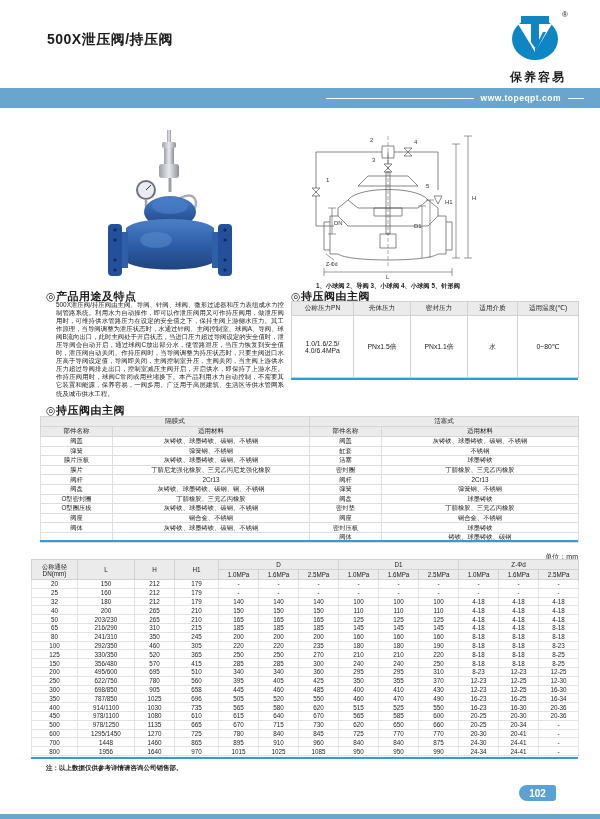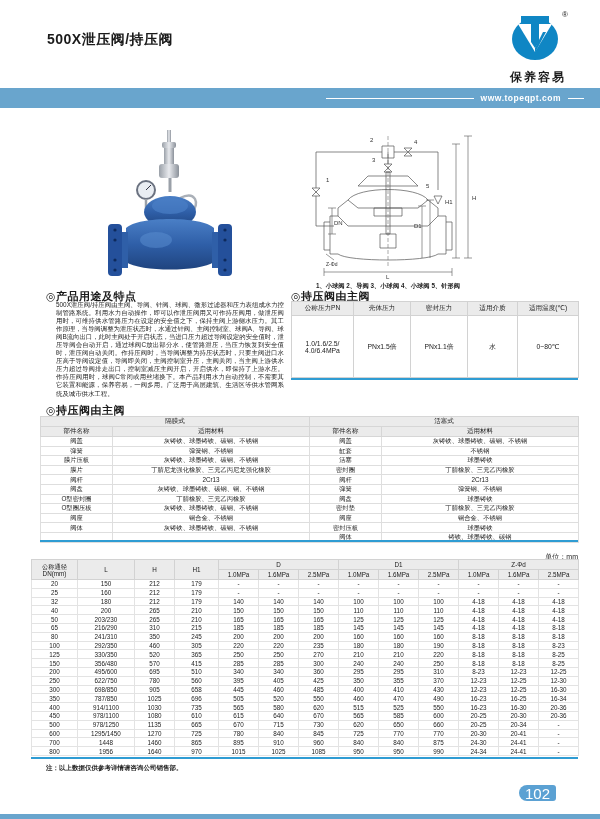--- a/index.html
+++ b/index.html
@@ -59,21 +59,21 @@
 
   
   .dim-table { left:31px; top:559px; width:547px; }
   .dim-table th { background:#ebebeb; font-weight:normal; font-size:6.3px; height:10px; border:1px solid #d2d2d2; line-height:7px; }
   .dim-table td { font-size:6.3px; height:8.8px; line-height:7px; text-align:center; border:1px solid #e3e3e3; color:#222; }
   .rule-dims { left:31px; top:757px; width:547px; }
   .note { left:46px; top:764px; font-size:6.5px; font-weight:bold; color:#222; }
 
   
   .page-badge { right:44px; top:785px; width:37px; height:16px; background:#5ba1d3; color:#fff;
-    font-size:15px; font-weight:normal; border-radius:8px 3px 3px 8px;
+    font-size:10px; font-weight:bold; border-radius:8px 3px 3px 8px;
     display:flex; align-items:center; justify-content:center; }
   .bottom-bar { left:0; bottom:0; width:600px; height:5px; background:#69a5cd; }
 
   svg text { font-family:"Liberation Sans","DejaVu Sans",sans-serif; }
 </style>
 </head>
 <body>
 
 <div class="page">
 

